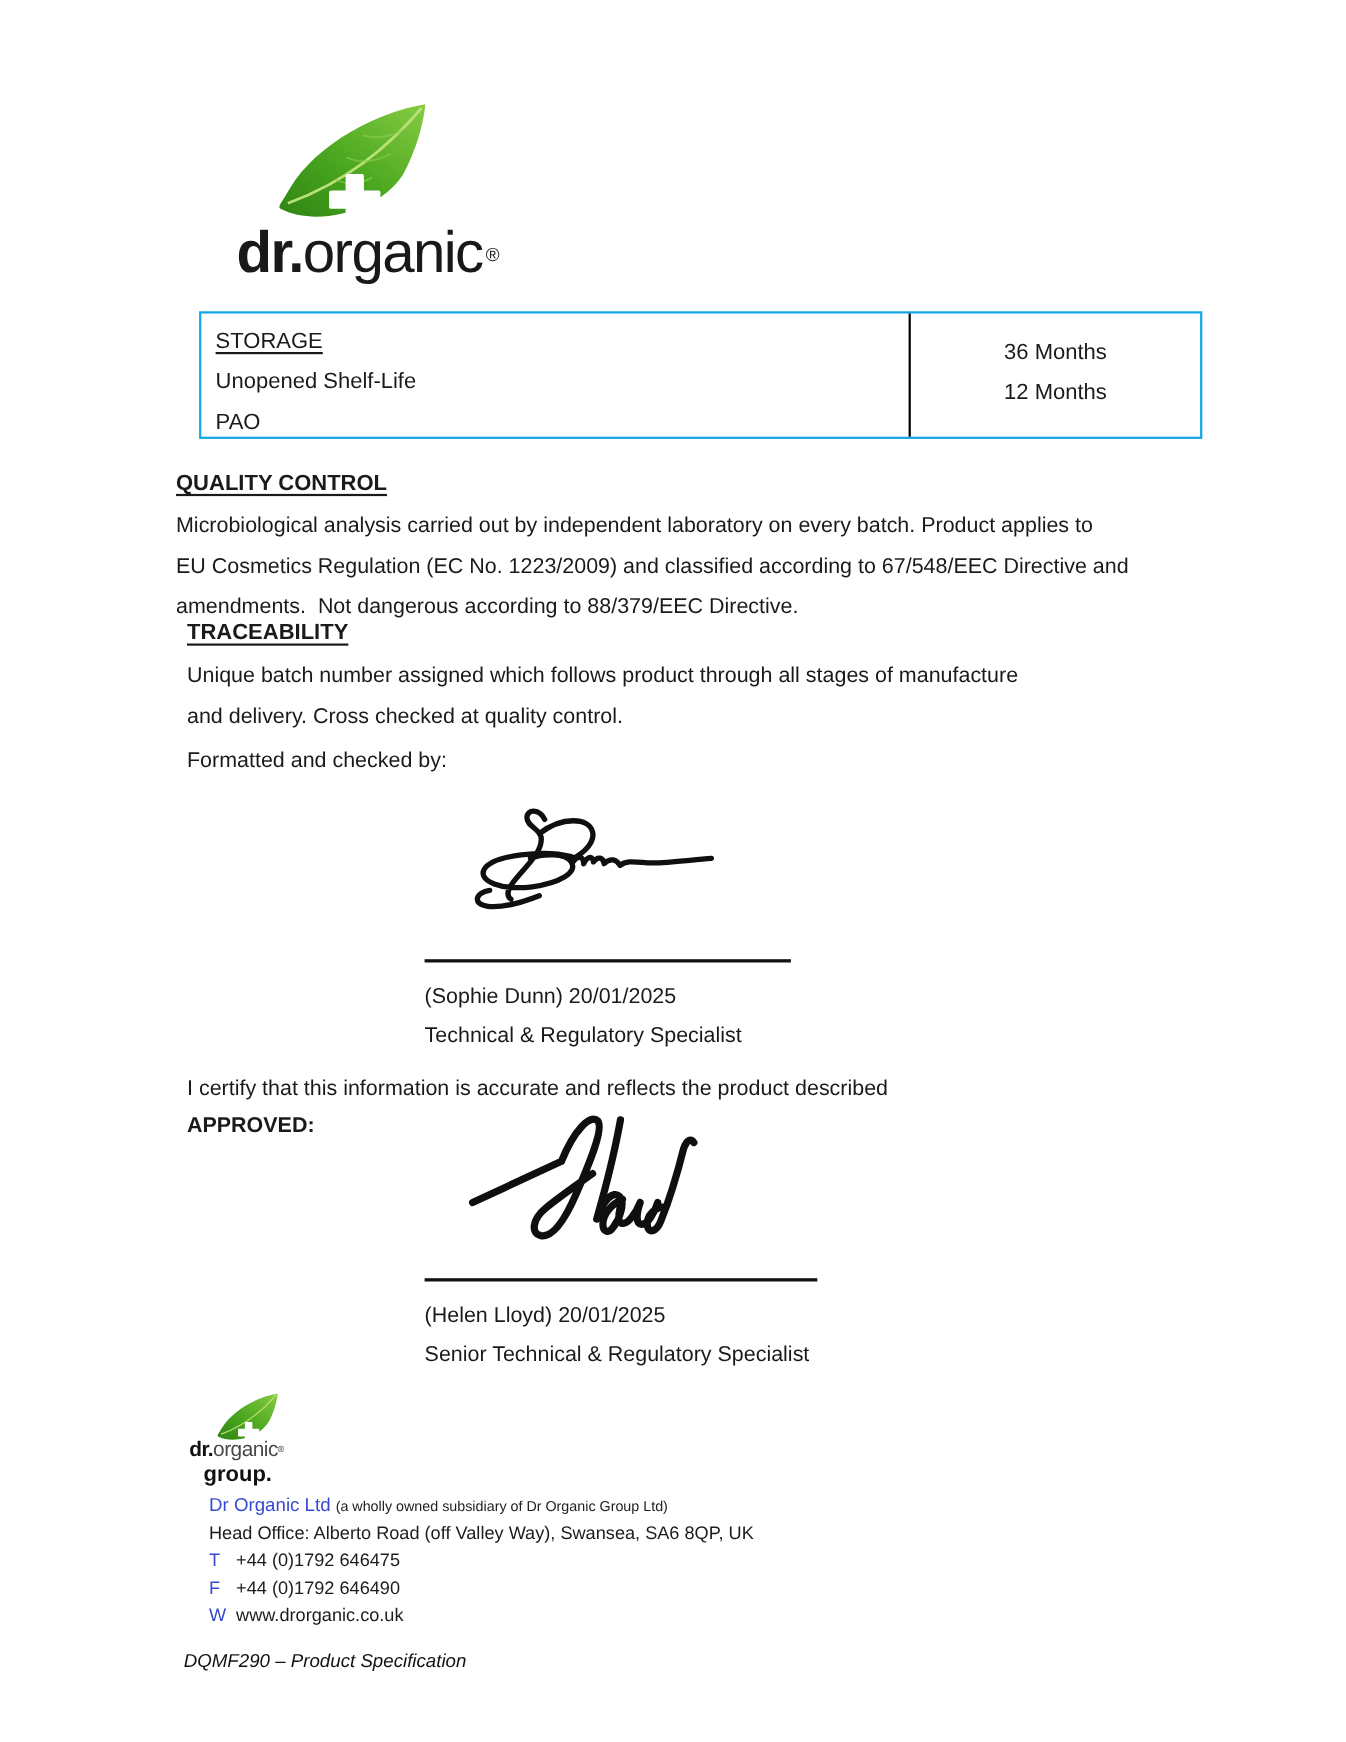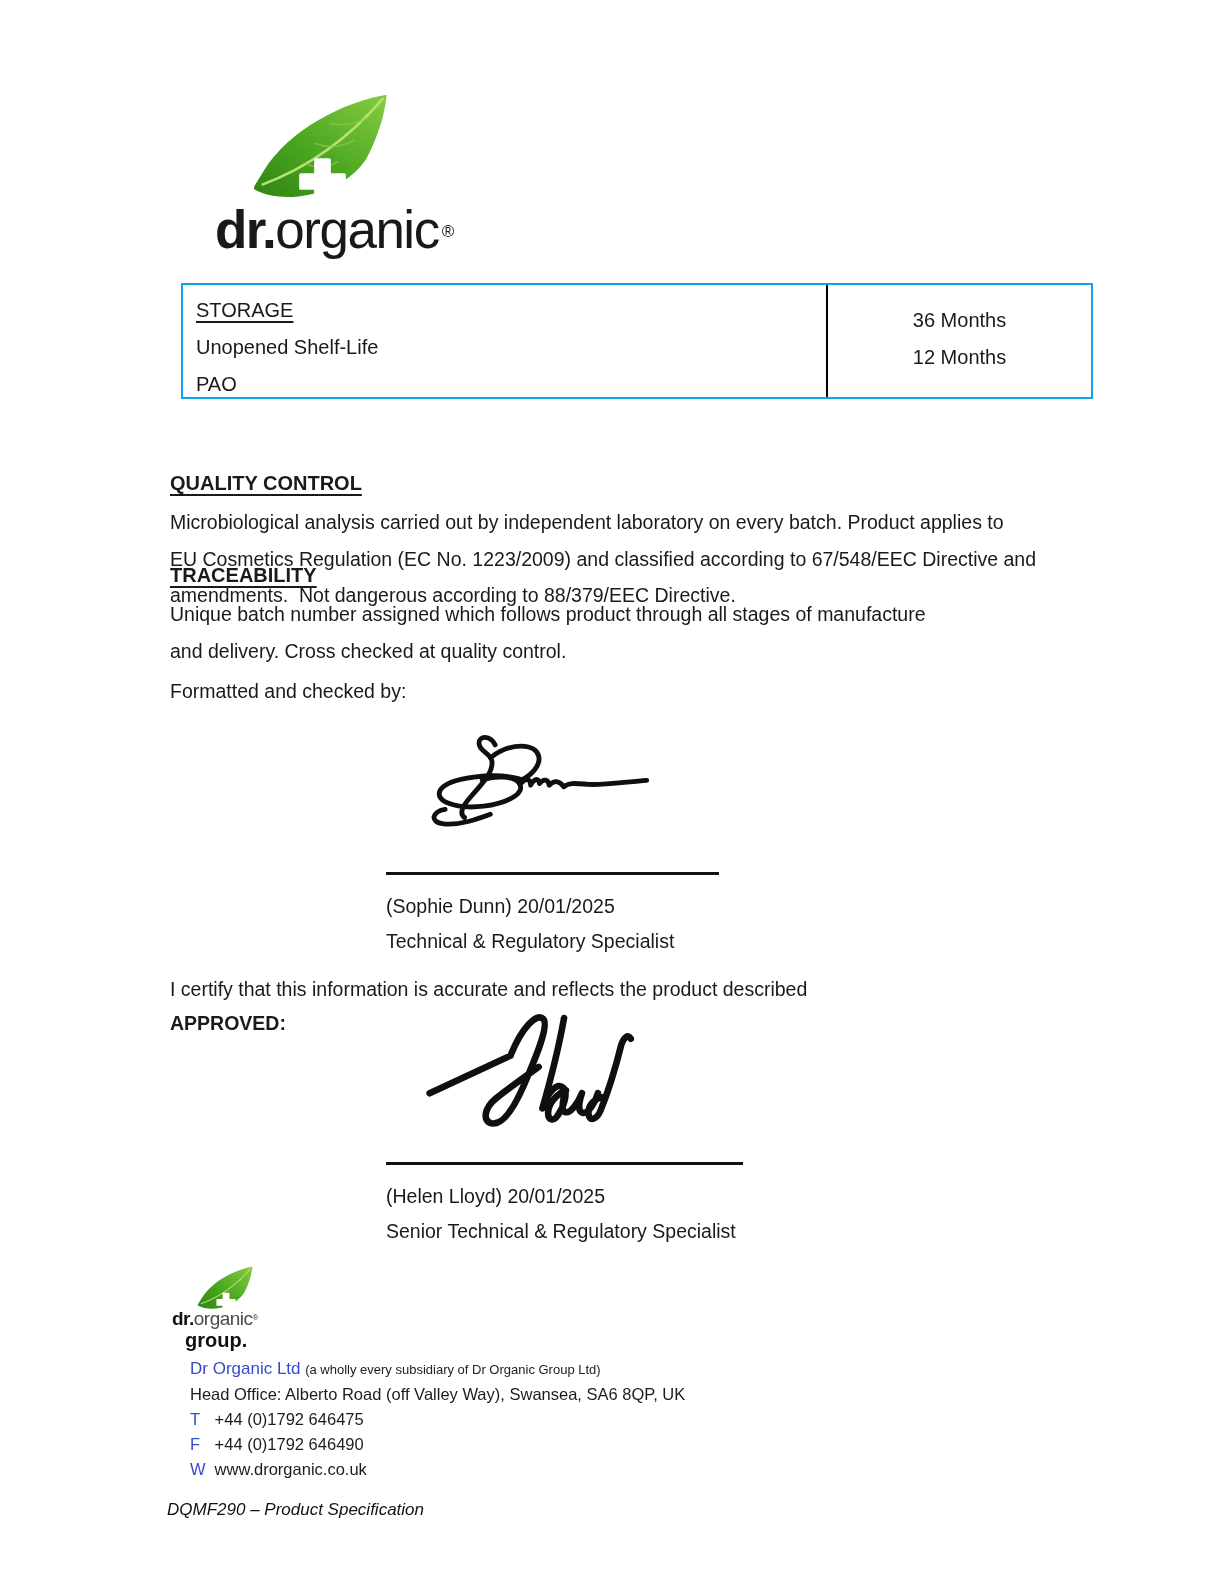--- a/index.html
+++ b/index.html
@@ -45,21 +45,21 @@
   }
 
   
   .section-heading{
     font-size:20px;font-weight:700;line-height:30px;
     text-decoration:underline;text-underline-offset:4px;
     text-decoration-thickness:2px;
     margin-bottom:6px;
   }
   .body-line{font-size:19.5px;line-height:36.5px;white-space:nowrap;}
-  .qc-block{left:170px;top:424px;width:940px;margin-top:44px;}
+  .qc-block{left:160px;top:424px;width:940px;}
   .trace-block{left:170px;top:560px;width:940px;}
   .formatted-label{left:170px;top:676px;font-size:19.5px;line-height:30px;}
 
   
   .sig1{left:400px;top:733px;}
   .sig2{left:424px;top:1010px;}
   .sig-stroke{fill:none;stroke:#0f0f0f;stroke-linecap:round;stroke-linejoin:round;}
   .sig-line{height:3px;background:#121212;}
   .sig-line1{left:386px;top:872px;width:333px;}
   .sig-line2{left:386px;top:1162px;width:357px;}
@@ -198,21 +198,21 @@
     </svg>
     <div class="footer-wordmark">
       <span class="dr">dr.</span><span class="organic">organic</span><span class="footer-reg">®</span>
     </div>
     <div class="footer-group">group.</div>
   </div>
 
   <div class="abs contact-block">
     <div>
       <span class="contact-company">Dr Organic Ltd</span>
-      <span class="contact-note">(a wholly every subsidiary of Dr Organic Group Ltd)</span>
+      <span class="contact-note">(a wholly owned subsidiary of Dr Organic Group Ltd)</span>
     </div>
     <div>Head Office: Alberto Road (off Valley Way), Swansea, SA6 8QP, UK</div>
     <div>
       <span class="contact-label">T</span>
       <span>+44 (0)1792 646475</span>
     </div>
     <div>
       <span class="contact-label">F</span>
       <span>+44 (0)1792 646490</span>
     </div>

